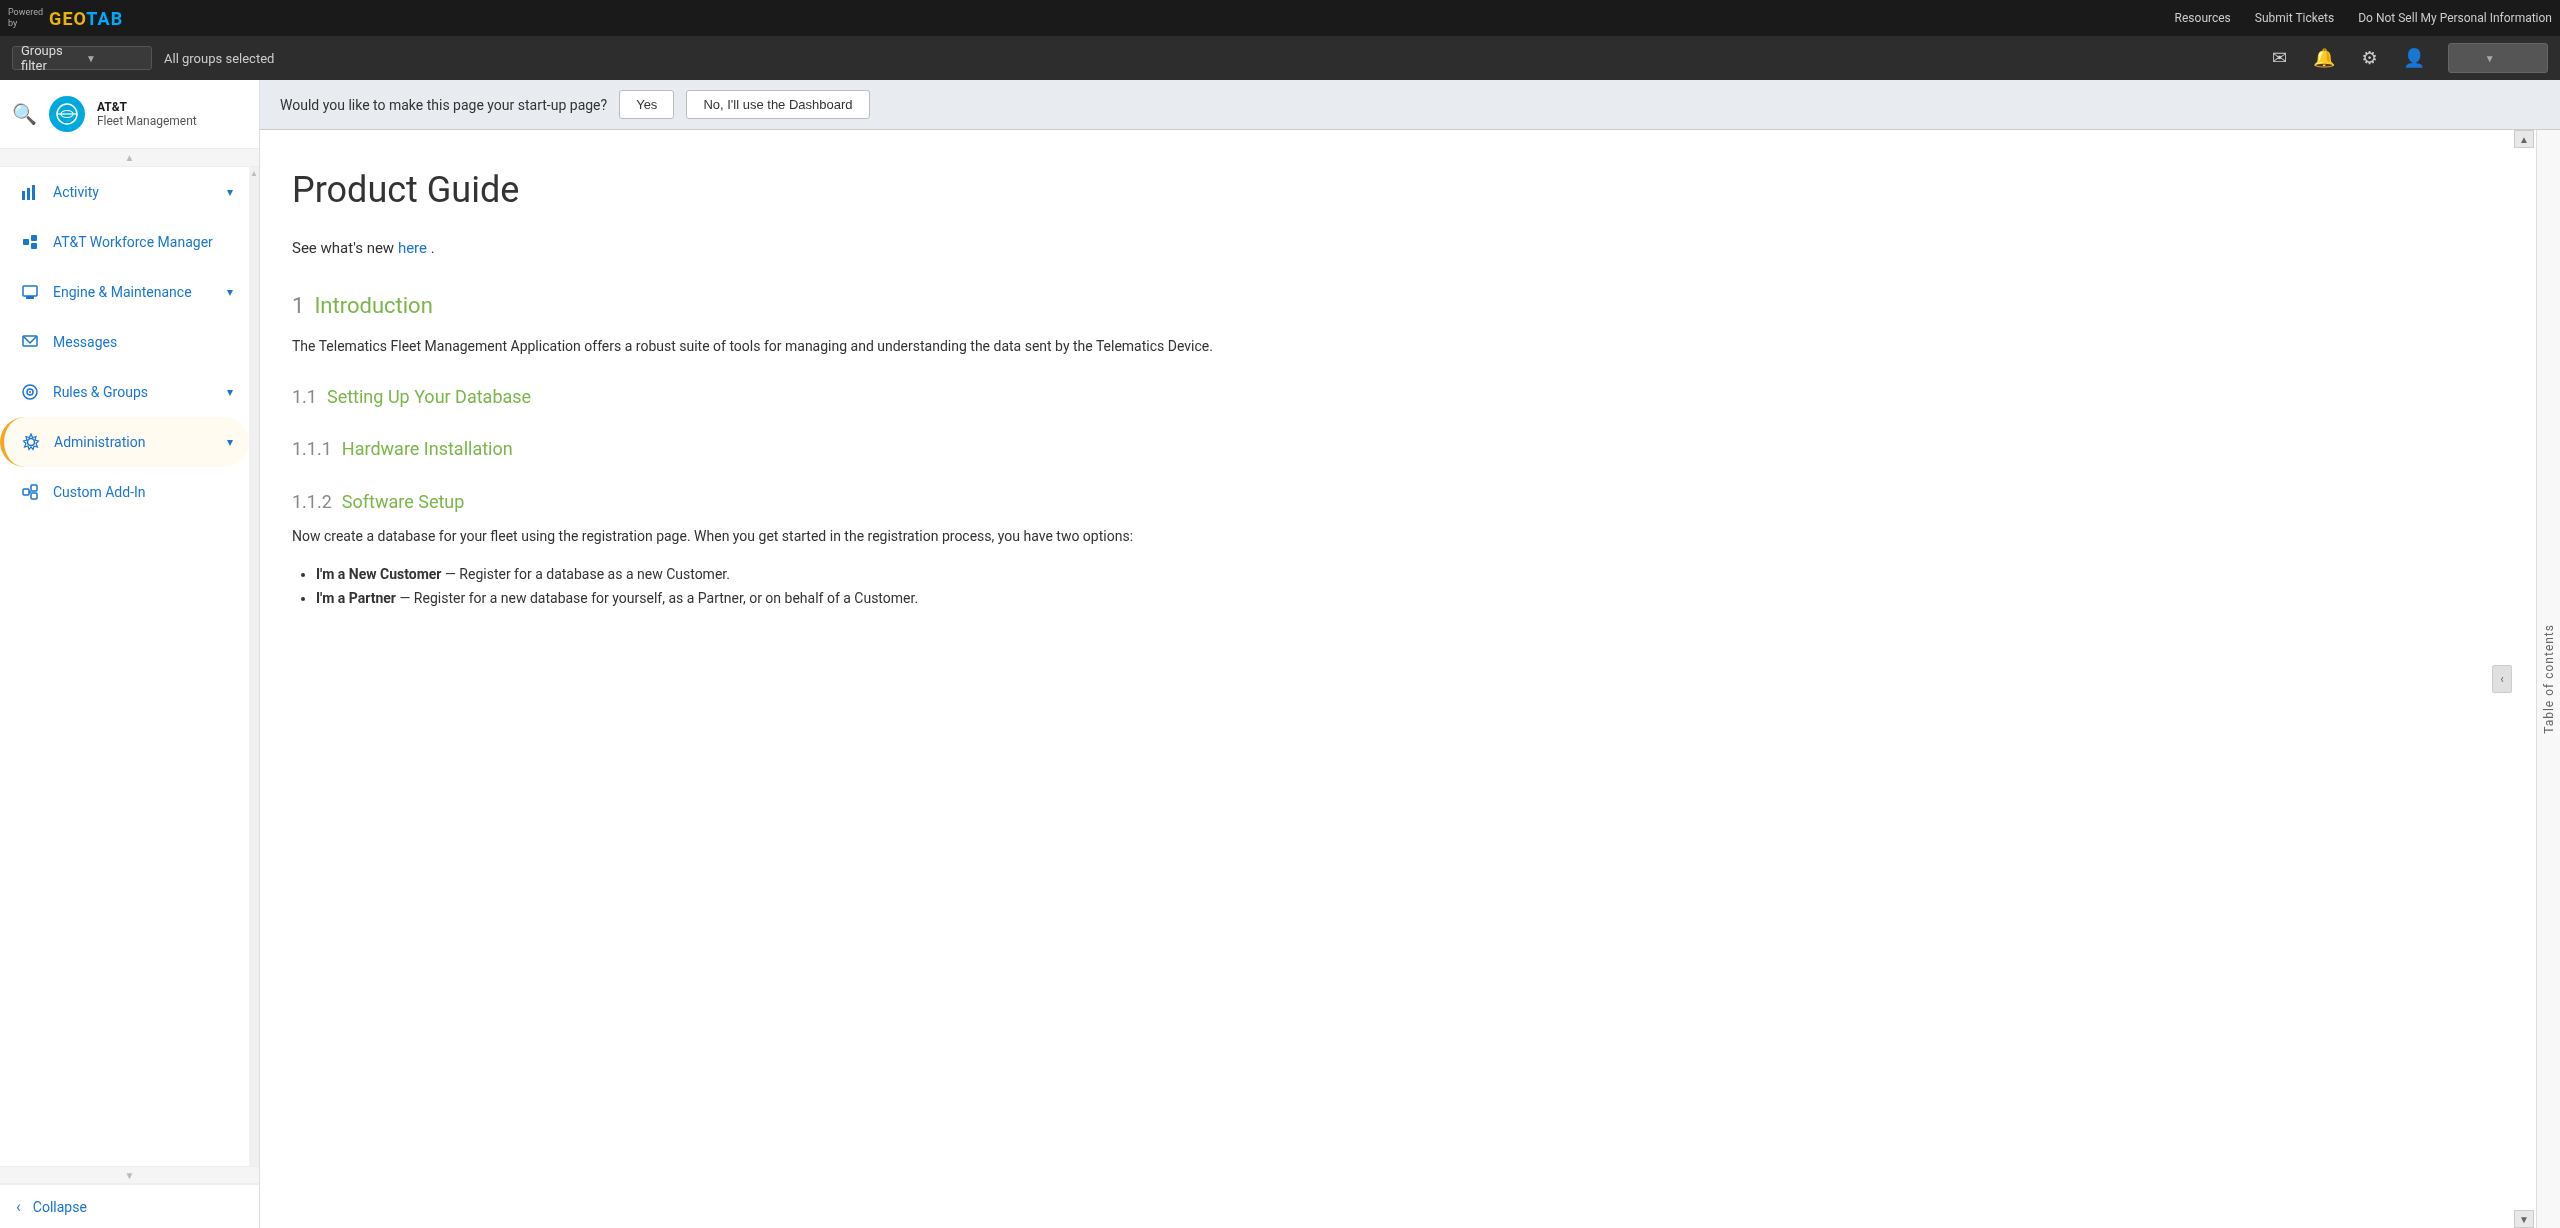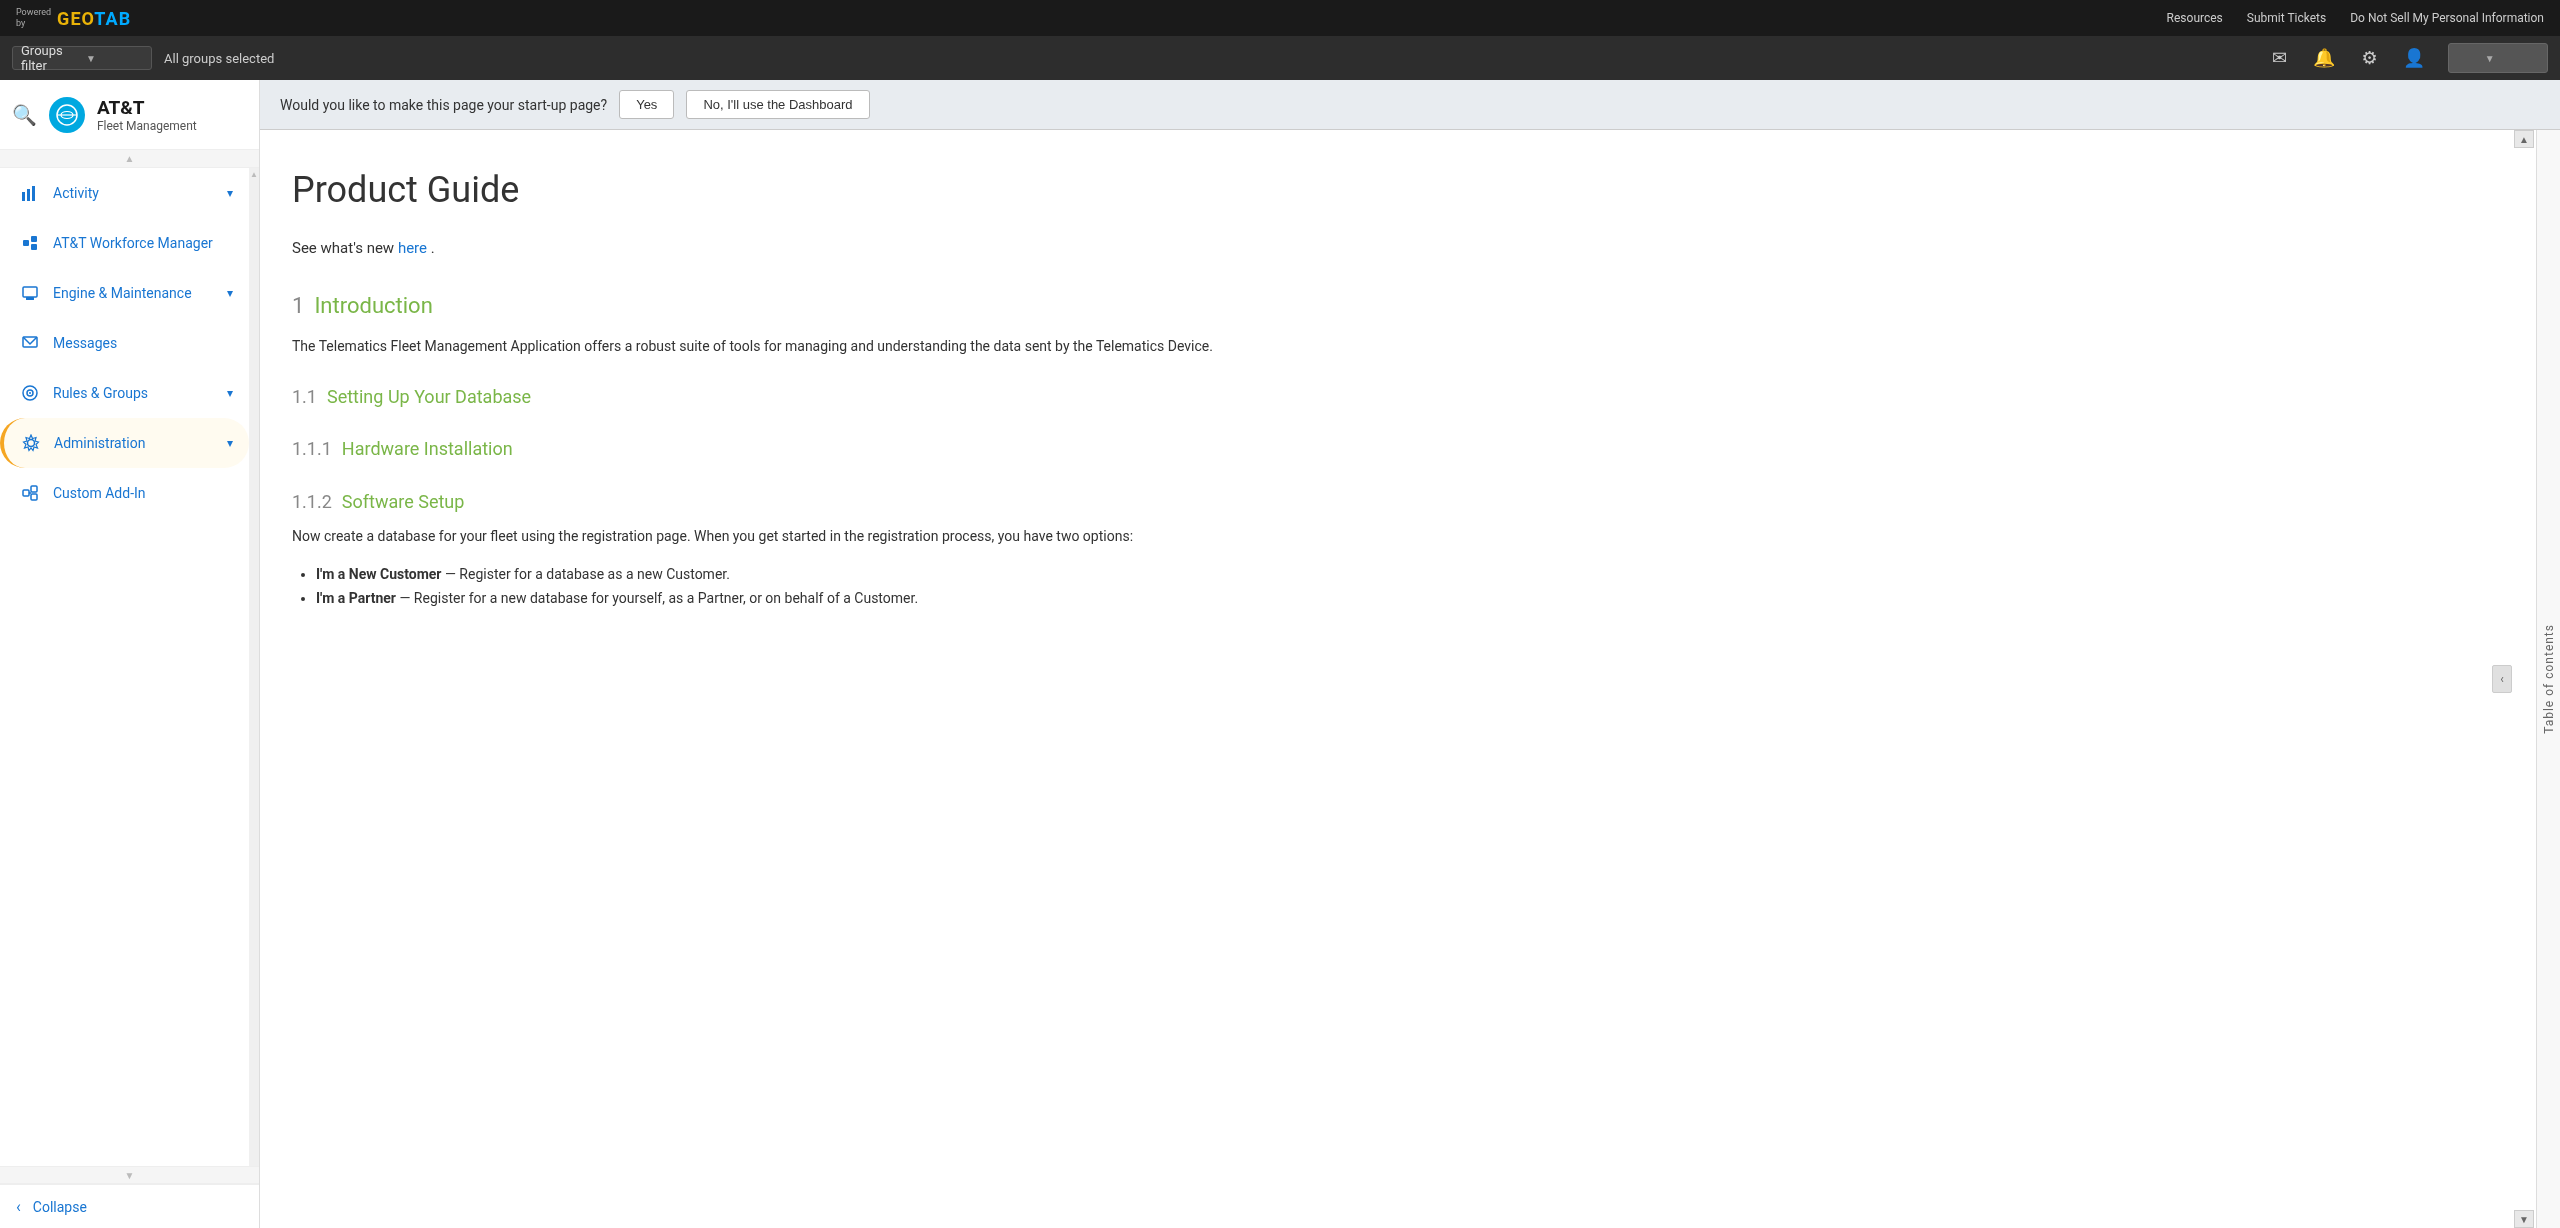--- a/index.html
+++ b/index.html
@@ -5,21 +5,21 @@
     * { box-sizing: border-box; margin: 0; padding: 0; }
     body { font-family: 'Roboto', Arial, sans-serif; font-size: 14px; background: #f0f0f0; overflow: hidden; }
 
     
     .top-nav {
       background: #1a1a1a;
       height: 36px;
       display: flex;
       align-items: center;
       justify-content: space-between;
-      padding: 0 16px;
+      padding: 0 8px;
     }
     .top-nav-logo {
       display: flex;
       align-items: center;
       gap: 6px;
     }
     .geotab-logo {
       color: white;
       font-size: 18px;
       font-weight: bold;
@@ -135,21 +135,21 @@
       justify-content: center;
       color: white;
       font-size: 14px;
       font-weight: bold;
     }
     .sidebar-brand {
       display: flex;
       flex-direction: column;
     }
     .sidebar-brand-name {
-      font-size: 19px;
+      font-size: 12px;
       font-weight: bold;
       color: #1a1a1a;
     }
     .sidebar-brand-sub {
       font-size: 12px;
       color: #555;
     }
     .nav-item {
       display: flex;
       align-items: center;

